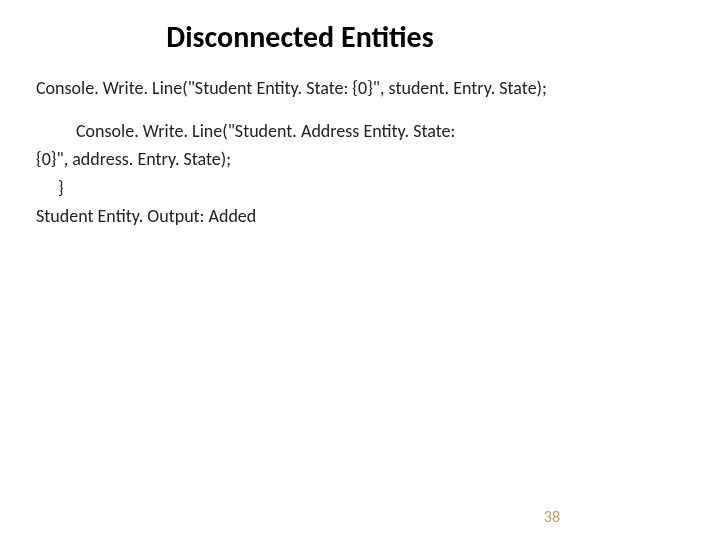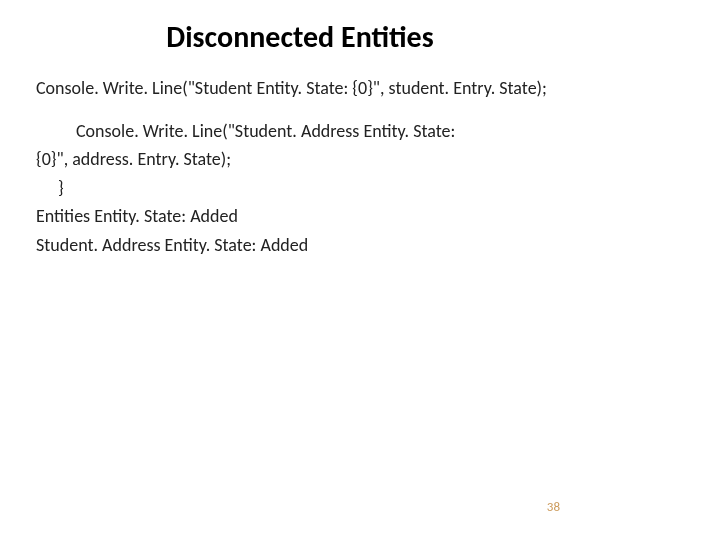--- a/index.html
+++ b/index.html
@@ -5,34 +5,33 @@
   html,body{margin:0;padding:0;width:720px;height:540px;background:#fff;
     font-family:Calibri,Arial,sans-serif;color:#000;}
   .slide{position:relative;width:600px;height:540px;box-sizing:border-box;}
   .title{text-align:center;font-size:30px;font-weight:700;color:#000;
     padding:18px 0 8px 0;}
   .body{padding:0 36px;font-size:18px;line-height:1.25;color:#222;}
   .body p{margin:0 0 6px 0;}
   .sp{height:14px;}
   .indent1{padding-left:40px;}
   .indent2{padding-left:22px;}
-  .pgnum{position:absolute;bottom:26px;right:40px;font-size:13px;color:#cc9a5a;}
+  .pgnum{position:absolute;bottom:14px;right:40px;font-size:16px;color:#cc9a5a;}
 </style>
 </head>
 <body>
 <div class="slide">
 
   <div class="title">Disconnected Entities</div>
 
   <div class="body">
     <div class="sp"></div>
     <p>Console. Write. Line("Student Entity. State: {0}", student. Entry. State);</p>
     <div class="sp"></div>
     <p class="indent1">Console. Write. Line("Student. Address Entity. State:</p>
     <p>{0}", address. Entry. State);</p>
     <p class="indent2">}</p>
-    <p>Entities Entity. State: Added</p>
-    <p>Student. Address Entity. State: Added</p>
+    <p>Student Entity. Output: Added</p>
     <div class="sp"></div>
   </div>
 
   <div class="pgnum">38</div>
 </div>
 
 </body></html>

